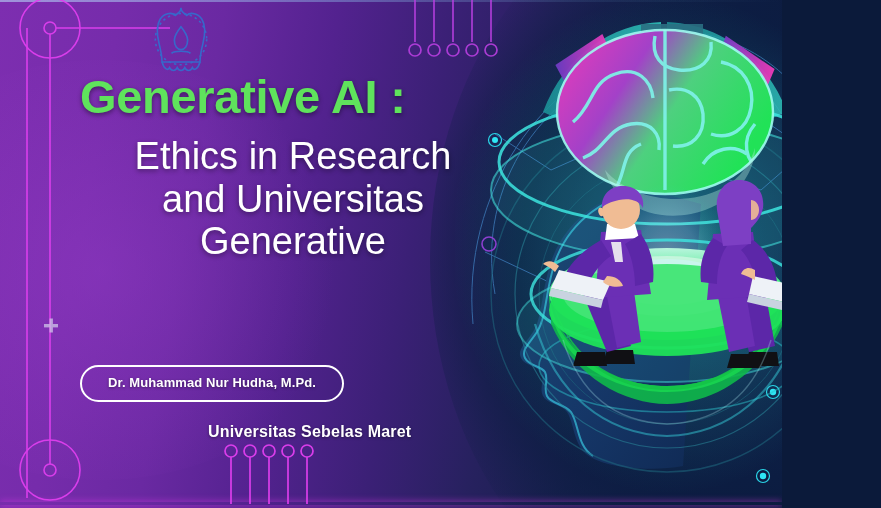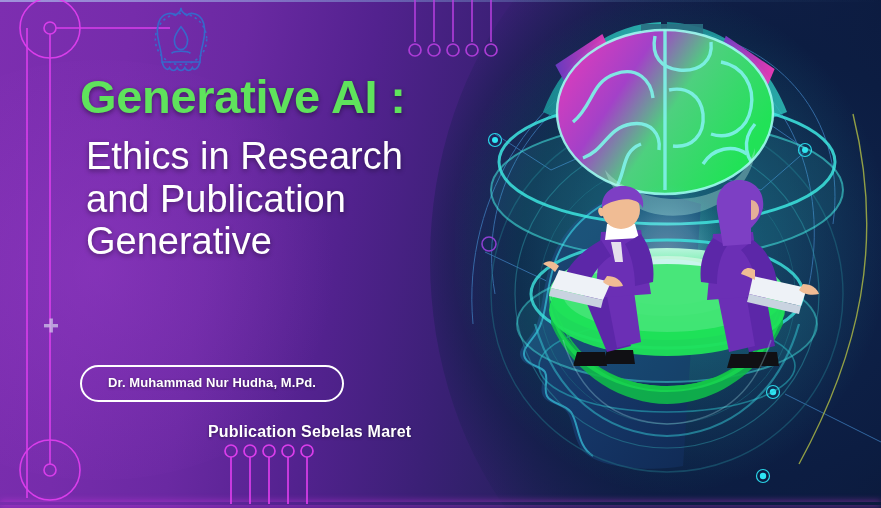--- a/index.html
+++ b/index.html
@@ -1,18 +1,18 @@
 <!DOCTYPE html>
 <html><head>
 <meta charset="utf-8">
 <style>
   html,body{margin:0;padding:0;background:#0b1a3a;}
   *{box-sizing:border-box;}
   .stage{
-    position:relative;width:881px;height:508px;overflow:hidden;
+    position:relative;width:782px;height:508px;overflow:hidden;
     font-family:"Liberation Sans", sans-serif;
     background:linear-gradient(100deg,#7d2eb0 0%,#762cab 14%,#6a29a2 26%,#53228f 39%,#3b2076 52%,#26215e 64%,#16204c 76%,#0e1c42 88%,#0b1838 100%);
   }
 
   
   .glow{position:absolute;border-radius:50%;pointer-events:none;}
   .glow-navy{left:430px;top:-120px;width:620px;height:760px;
     background:radial-gradient(circle at 50% 50%, #10264f 0%, #0c1d42 45%, rgba(11,26,58,0) 72%);}
   .glow-purple{left:-160px;top:60px;width:520px;height:420px;
     background:radial-gradient(circle at 50% 50%, rgba(150,60,200,.45) 0%, rgba(120,45,175,0) 70%);}
@@ -32,21 +32,21 @@
   
   .text-block{position:absolute;left:80px;top:72px;width:420px;}
   .title-main{
     font-size:47px;font-weight:700;letter-spacing:-.3px;line-height:1.05;
     color:#5fe35c;text-shadow:0 2px 5px rgba(0,0,0,.45);margin:0;
   }
   .title-sub{
     margin:14px 0 0 6px;font-size:38px;font-weight:400;line-height:1.12;
     color:#ffffff;text-shadow:0 2px 5px rgba(0,0,0,.4);
   }
-  .title-sub div{white-space:nowrap;}
+  .title-sub div{white-space:nowrap;text-align:center;}
 
   .speaker-pill{
     position:absolute;left:80px;top:365px;
     padding:8px 26px 10px 26px;border:2px solid #ffffff;border-radius:26px;
     color:#fff;font-size:13px;font-weight:700;letter-spacing:.1px;white-space:nowrap;
     text-shadow:0 1px 3px rgba(0,0,0,.45);
   }
   .affiliation{
     position:absolute;left:208px;top:423px;color:#ffffff;
     font-size:16px;font-weight:700;letter-spacing:.2px;white-space:nowrap;
@@ -310,21 +310,21 @@
     <g fill="none" opacity=".5">
       <path d="M80 330 C100 400 150 440 212 442 C274 440 324 400 344 330" stroke="#35c9d6" stroke-width="2.2"></path>
       <path d="M108 346 C126 404 164 428 212 430 C260 428 298 404 316 346" stroke="#a9e6ef" stroke-width="1.4" opacity=".6"></path>
     </g>
   </svg>
 
   <div class="text-block">
     <h1 class="title-main">Generative AI :</h1>
     <div class="title-sub">
       <div>Ethics in Research</div>
-      <div>and Publication</div>
+      <div>and Universitas</div>
       <div>Generative</div>
     </div>
   </div>
 
   <div class="speaker-pill">Dr. Muhammad Nur Hudha, M.Pd.</div>
-  <div class="affiliation">Publication Sebelas Maret</div>
+  <div class="affiliation">Universitas Sebelas Maret</div>
 
 </div>
 
 </body></html>

